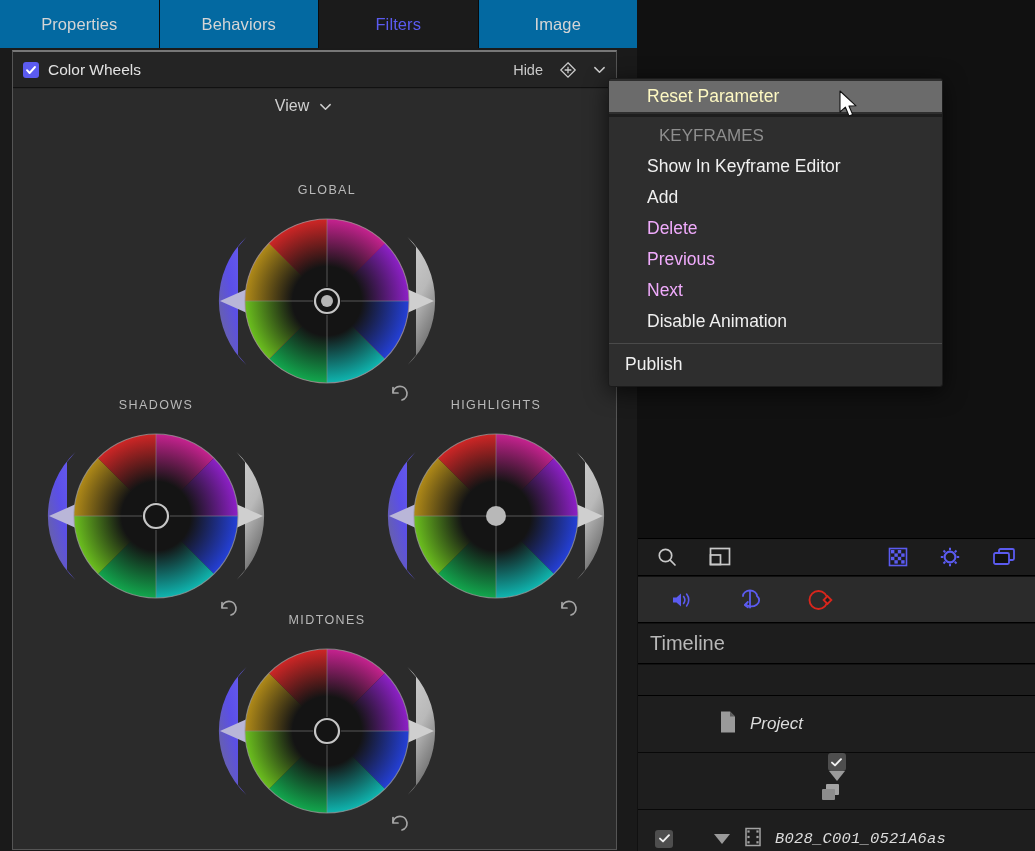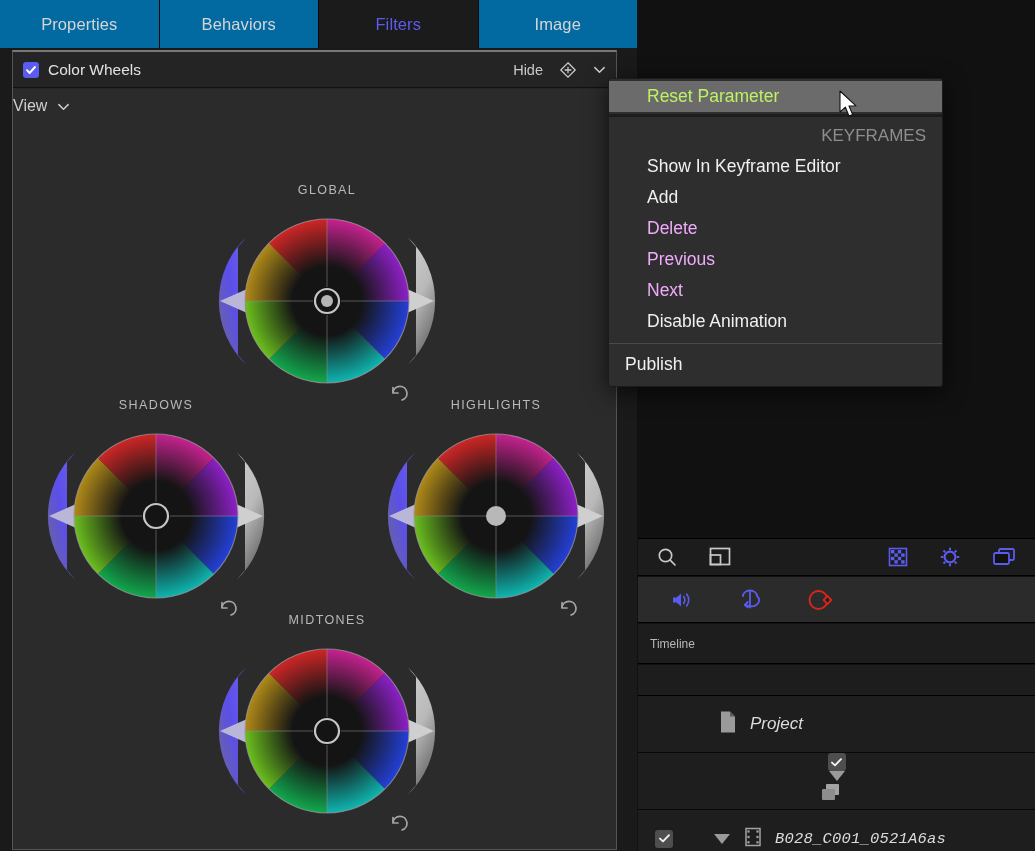--- a/index.html
+++ b/index.html
@@ -53,21 +53,21 @@
   .hdr-right{margin-left:auto;display:flex;align-items:center;gap:16px;}
   .hide-link{font-size:14.5px;color:#c9c9c9;}
   .kf-icon{width:18px;height:18px;display:block;}
   .chev{width:13px;height:13px;display:block;}
 
   .panel-body{
     position:absolute; left:0; top:37px; right:0; bottom:0;
     background:#2b2b2b;
   }
   .view-row{
-    height:34px;display:flex;align-items:center;justify-content:flex-start;
+    height:34px;display:flex;align-items:center;justify-content:center;
     padding-right:22px; gap:10px;
   }
   .view-label{font-size:16px;color:#cfcfcf;}
 
   
   .wheels{position:relative; width:100%; height:740px;}
   .wheel-block{position:absolute;}
   .wheel-label{
     text-align:center;font-size:12.5px;letter-spacing:1.4px;
     color:#b9b9b9;font-weight:400;margin-bottom:4px;
@@ -80,23 +80,23 @@
     position:absolute; left:608px; top:78px; width:335px;
     background:#2e2e2e; border:1px solid #1b1b1b;
     box-shadow:0 5px 22px rgba(0,0,0,.65); border-radius:3px;
     padding:2px 0 6px 0;
   }
   .mi{
     height:31px;display:flex;align-items:center;padding:0 16px 0 38px;
     font-size:17.5px;color:#f0f0f0;white-space:nowrap;
   }
   .mi.first{padding-left:38px;}
-  .mi.sel{background:#6b6b6b;color:#bef264;}
+  .mi.sel{background:#6b6b6b;color:#fef9c3;}
   .mi.dim{color:#f0abfc;}
-  .mi.section{color:#8e8e8e;padding-left:15px;font-size:17px;height:30px;justify-content:flex-end;}
+  .mi.section{color:#8e8e8e;padding-left:50px;font-size:17px;height:30px;}
   .msep{height:1px;background:#4a4a4a;margin:6px 0 5px 0;}
   .msep.dark{height:3px;background:#1d1d1d;margin:2px 0 4px 0;}
 
   .cursor{position:absolute;left:838px;top:90px;width:22px;height:30px;}
 
   
   .tb1{
     position:absolute;left:638px;top:538px;width:397px;height:38px;
     background:#1c1c1c;border-top:1px solid #000;border-bottom:1px solid #000;
     display:flex;align-items:center;
@@ -105,21 +105,21 @@
     position:absolute;left:638px;top:577px;width:397px;height:46px;
     background:#2b2b2b;border-bottom:1px solid #000;
     display:flex;align-items:center;
   }
   .tb-btn{display:flex;align-items:center;justify-content:center;}
   .timeline-row{
     position:absolute;left:638px;top:624px;width:397px;height:40px;
     background:#1d1d1d;border-bottom:1px solid #000;
     display:flex;align-items:center;padding-left:12px;
   }
-  .timeline-row span{font-size:12px;color:#b8b8b8;}
+  .timeline-row span{font-size:20px;color:#b8b8b8;}
   .blank-row{
     position:absolute;left:638px;top:665px;width:397px;height:31px;
     background:#1d1d1d;border-bottom:1px solid #000;
   }
   .layer-row{
     position:absolute;left:638px;width:397px;height:57px;
     background:#1e1e1e;border-bottom:1px solid #080808;
     display:flex;align-items:center;
   }
   .lchk{

